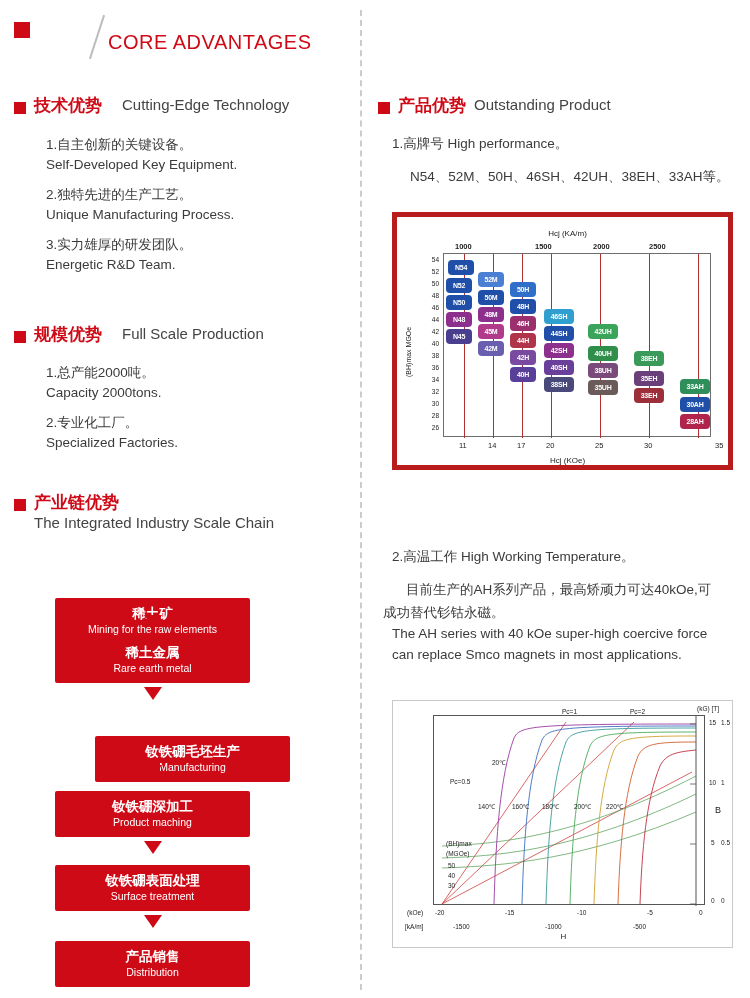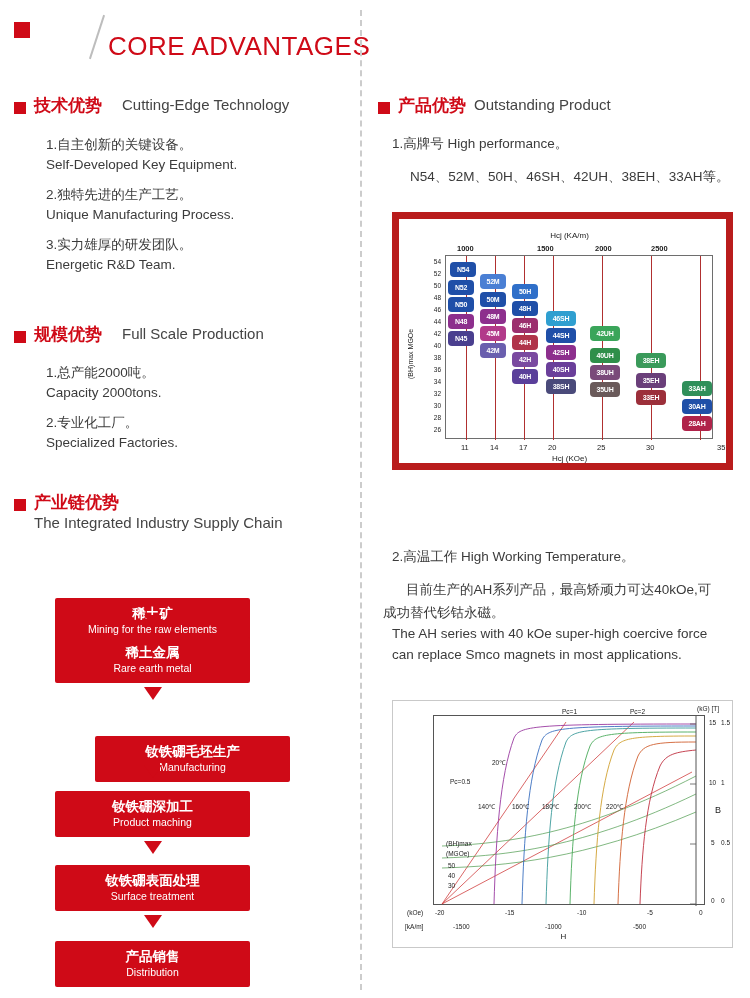--- a/index.html
+++ b/index.html
@@ -12,21 +12,21 @@
     position:relative;
     overflow:hidden;
   }
   .page { position:relative; width:750px; height:998px; }
 
   
   .header { position:absolute; left:0; top:0; width:750px; height:72px; }
   .hdr-sq { position:absolute; left:14px; top:22px; width:16px; height:16px; background:#cf0a17; }
   .hdr-cn { position:absolute; left:36px; top:12px; font-size:29px; font-weight:bold; color:#cf0a17; letter-spacing:1px; }
   .hdr-slash { position:absolute; left:96px; top:14px; width:2px; height:46px; background:#bdbdbd; transform:rotate(18deg); }
-  .hdr-en { position:absolute; left:108px; top:31px; font-size:26px; color:#cf0a17; letter-spacing:0.5px; }
+  .hdr-en { position:absolute; left:108px; top:31px; font-size:20px; color:#cf0a17; letter-spacing:0.5px; }
 
   
   .vdiv { position:absolute; left:360px; top:10px; width:0; height:980px;
           border-left:2px dashed #cccccc; }
 
   
   .sec-head { position:absolute; }
   .sec-head .sq { position:absolute; left:0; top:6px; width:12px; height:12px; background:#cf0a17; }
   .sec-head .cn { position:absolute; left:20px; top:-2px; font-size:17px; font-weight:bold; color:#cf0a17; white-space:nowrap; }
   .sec-head .en { position:absolute; top:0px; font-size:15px; color:#444; white-space:nowrap; }
@@ -48,21 +48,21 @@
     border-left:9px solid transparent; border-right:9px solid transparent;
     border-top:13px solid #cf0a17;
   }
 
   
   .rtext { position:absolute; font-size:13.5px; color:#3b3b3b; }
 
   
   .chart1 {
     position:absolute; left:392px; top:212px; width:341px; height:258px;
-    background:#fff; border:7px solid #b91c1c;
+    background:#fff; border:5px solid #b91c1c;
   }
   .c1-plot { position:absolute; left:46px; top:36px; width:268px; height:184px; border:1px solid #6e6e6e; background:#fff; }
   .c1-title { position:absolute; left:0; top:12px; width:341px; text-align:center; font-size:8px; color:#222; }
   .c1-xlabel { position:absolute; left:0; bottom:0; width:341px; text-align:center; font-size:8px; color:#222; }
   .c1-ylabel { position:absolute; left:8px; top:98px; font-size:7px; color:#222;
                transform:rotate(-90deg); transform-origin:left top; white-space:nowrap; }
   .c1-topnum { position:absolute; font-size:7.5px; color:#222; font-weight:bold; }
   .c1-xtick { position:absolute; font-size:7.5px; color:#222; }
   .c1-ytick { position:absolute; font-size:6.5px; color:#222; text-align:right; width:14px; }
   .c1-vline { position:absolute; top:0; width:1px; height:184px; background:#b03030; }
@@ -112,21 +112,21 @@
   </div>
   <div class="item-cn" style="left:46px; top:364px;">1.总产能2000吨。</div>
   <div class="item-en" style="left:46px; top:385px;">Capacity 2000tons.</div>
   <div class="item-cn" style="left:46px; top:414px;">2.专业化工厂。</div>
   <div class="item-en" style="left:46px; top:435px;">Specialized Factories.</div>
 
   <div class="sec-head" style="left:14px; top:493px;">
     <div class="sq"></div>
     <div class="cn">产业链优势</div>
   </div>
-  <div style="position:absolute; left:34px; top:514px; font-size:15px; color:#444;">The Integrated Industry Supply Chain</div>
+  <div style="position:absolute; left:34px; top:514px; font-size:15px; color:#444;">The Integrated Industry Scale Chain</div>
 
   <div class="flow-box" style="top:565px;margin-top:33px;">
     <div class="fcn">稀土矿</div>
     <div class="fen">Mining for the raw elements</div>
   </div>
   <div class="arrow" style="top:615px;"></div>
 
   <div class="flow-box" style="top:637px;">
     <div class="fcn">稀土金属</div>
     <div class="fen">Rare earth metal</div>

